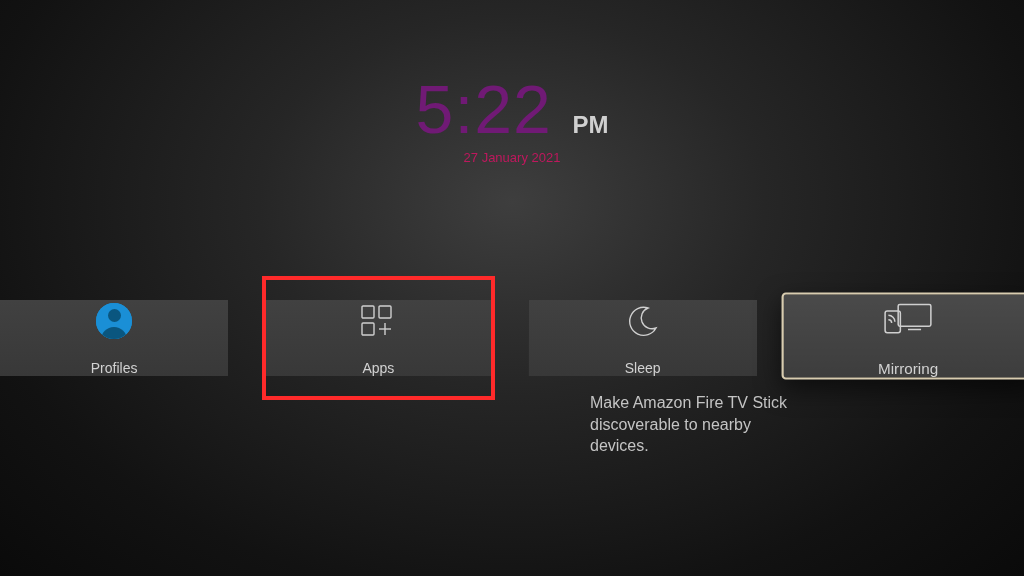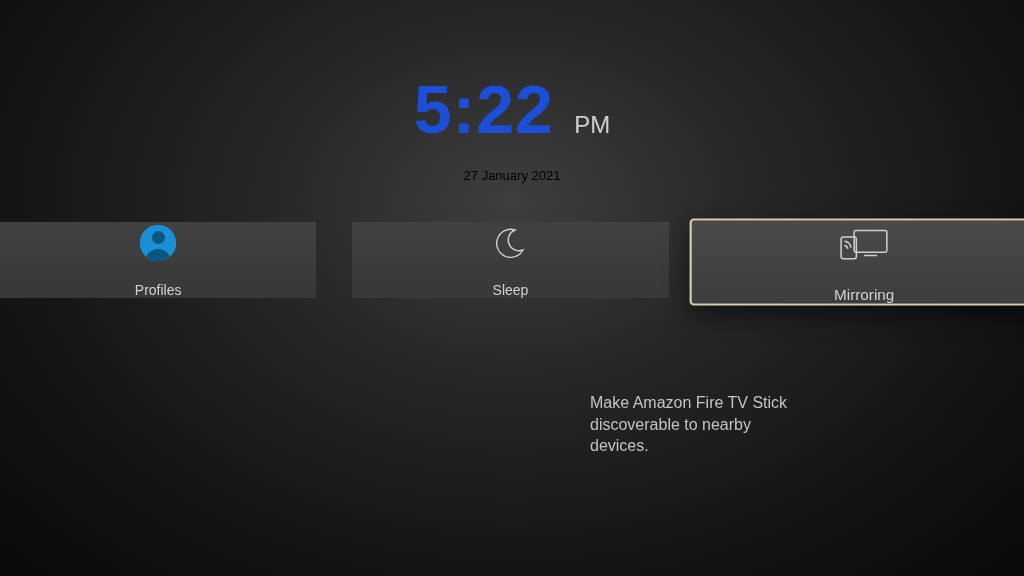--- a/index.html
+++ b/index.html
@@ -11,47 +11,47 @@
     position: relative;
   }
   .clock {
     position: absolute;
     top: 70px;
     left: 0; right: 0;
     text-align: center;
   }
   .clock .time {
     font-size: 68px;
-    font-weight: 700;
-    color: #1d4ed8;
+    font-weight: 400;
+    color: #701a75;
     letter-spacing: 1px;
     display: inline-block;
     vertical-align: baseline;
   }
   .clock .meridiem {
     font-size: 24px;
-    font-weight: 400;
+    font-weight: 700;
     color: #d0d0d0;
     margin-left: 16px;
     display: inline-block;
     vertical-align: baseline;
   }
   .clock .date {
     font-size: 13px;
-    color: #000000;
-    margin-top: 20px;
+    color: #be185d;
+    margin-top: 2px;
   }
 
   .row {
     position: absolute;
-    top: 222px;
+    top: 228px;
     left: 0; right: 0;
     height: 148px;
     display: flex;
-    align-items: flex-start;
+    align-items: flex-end;
     gap: 35px;
   }
   .tile {
     flex: 1 1 0;
     background: linear-gradient(180deg, #414141 0%, #383838 100%);
     display: flex;
     flex-direction: column;
     align-items: center;
     justify-content: center;
     position: relative;
@@ -134,20 +134,32 @@
         <div class="profile-circle"></div>
         <div class="profile-circle" style="position:absolute; top:0; left:0; background:#1a8fd6;">
           <div class="body"></div>
         </div>
         <div style="position:absolute; top:6px; left:11.5px; width:13px; height:13px; border-radius:50%; background:#0a567f;"></div>
       </div>
     </div>
     <div class="label">Profiles</div>
   </div>
 
+  <div class="tile highlighted">
+    <div class="icon">
+      <svg class="svg" width="38" height="36" viewBox="0 0 38 36">
+        <rect x="3" y="3" width="12" height="12" rx="1"></rect>
+        <rect x="20" y="3" width="12" height="12" rx="1"></rect>
+        <rect x="3" y="20" width="12" height="12" rx="1"></rect>
+        <line x1="26" y1="20" x2="26" y2="32"></line>
+        <line x1="20" y1="26" x2="32" y2="26"></line>
+      </svg>
+    </div>
+    <div class="label">Apps</div>
+  </div>
 
   <div class="tile">
     <div class="icon">
       <svg class="svg" width="34" height="34" viewBox="0 0 34 34">
         <path d="M22 4 A14 14 0 1 0 30 24 A10.5 10.5 0 0 1 22 4 Z"></path>
       </svg>
     </div>
     <div class="label">Sleep</div>
   </div>
 

